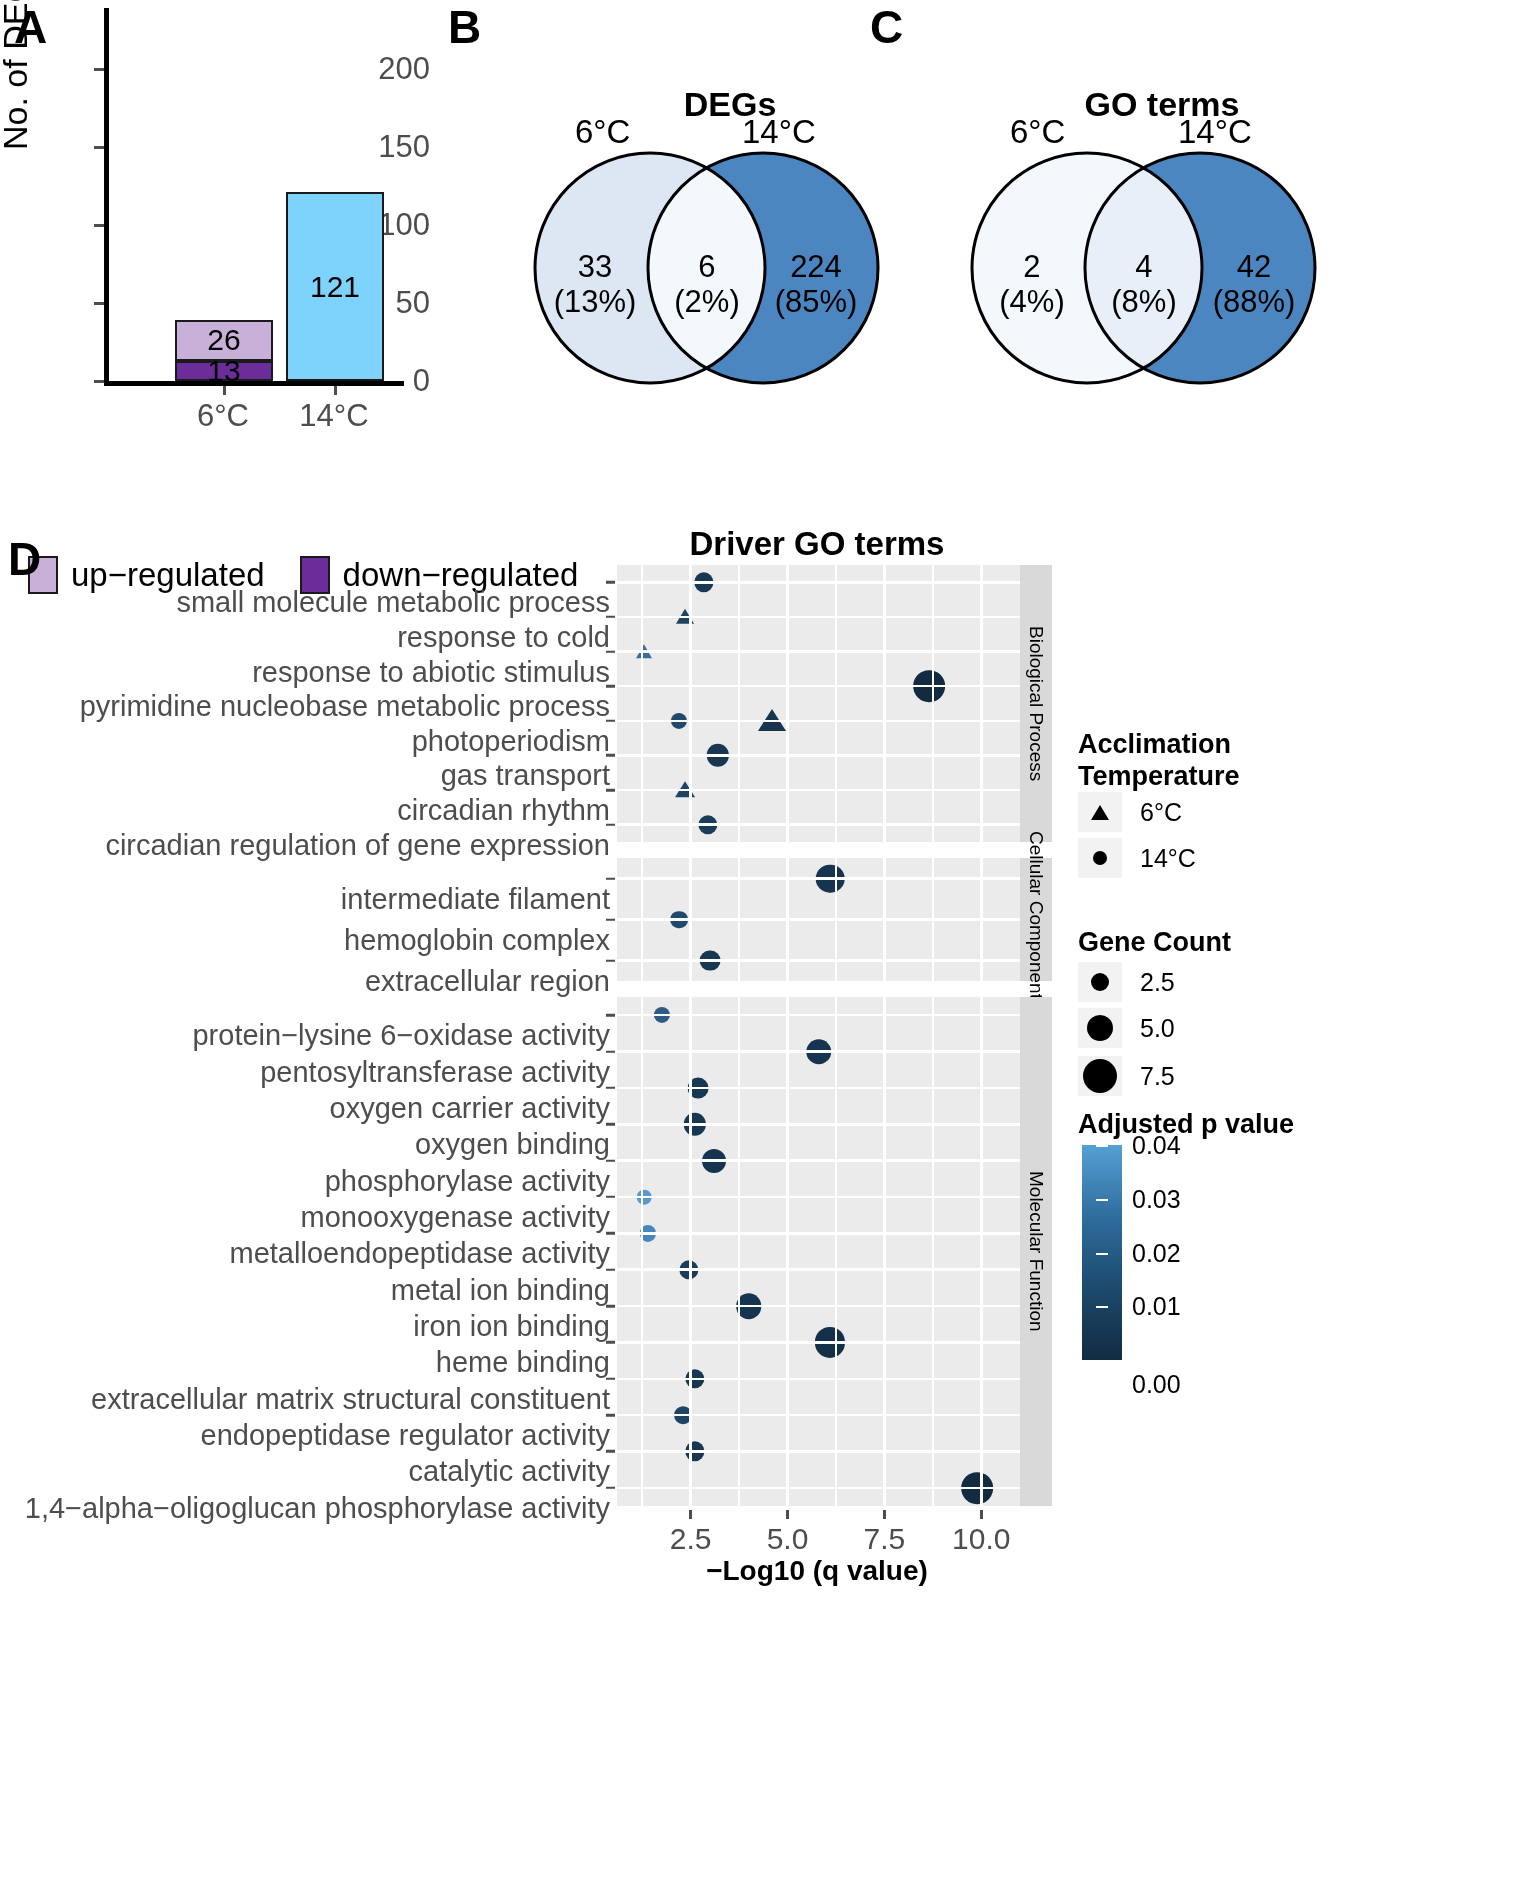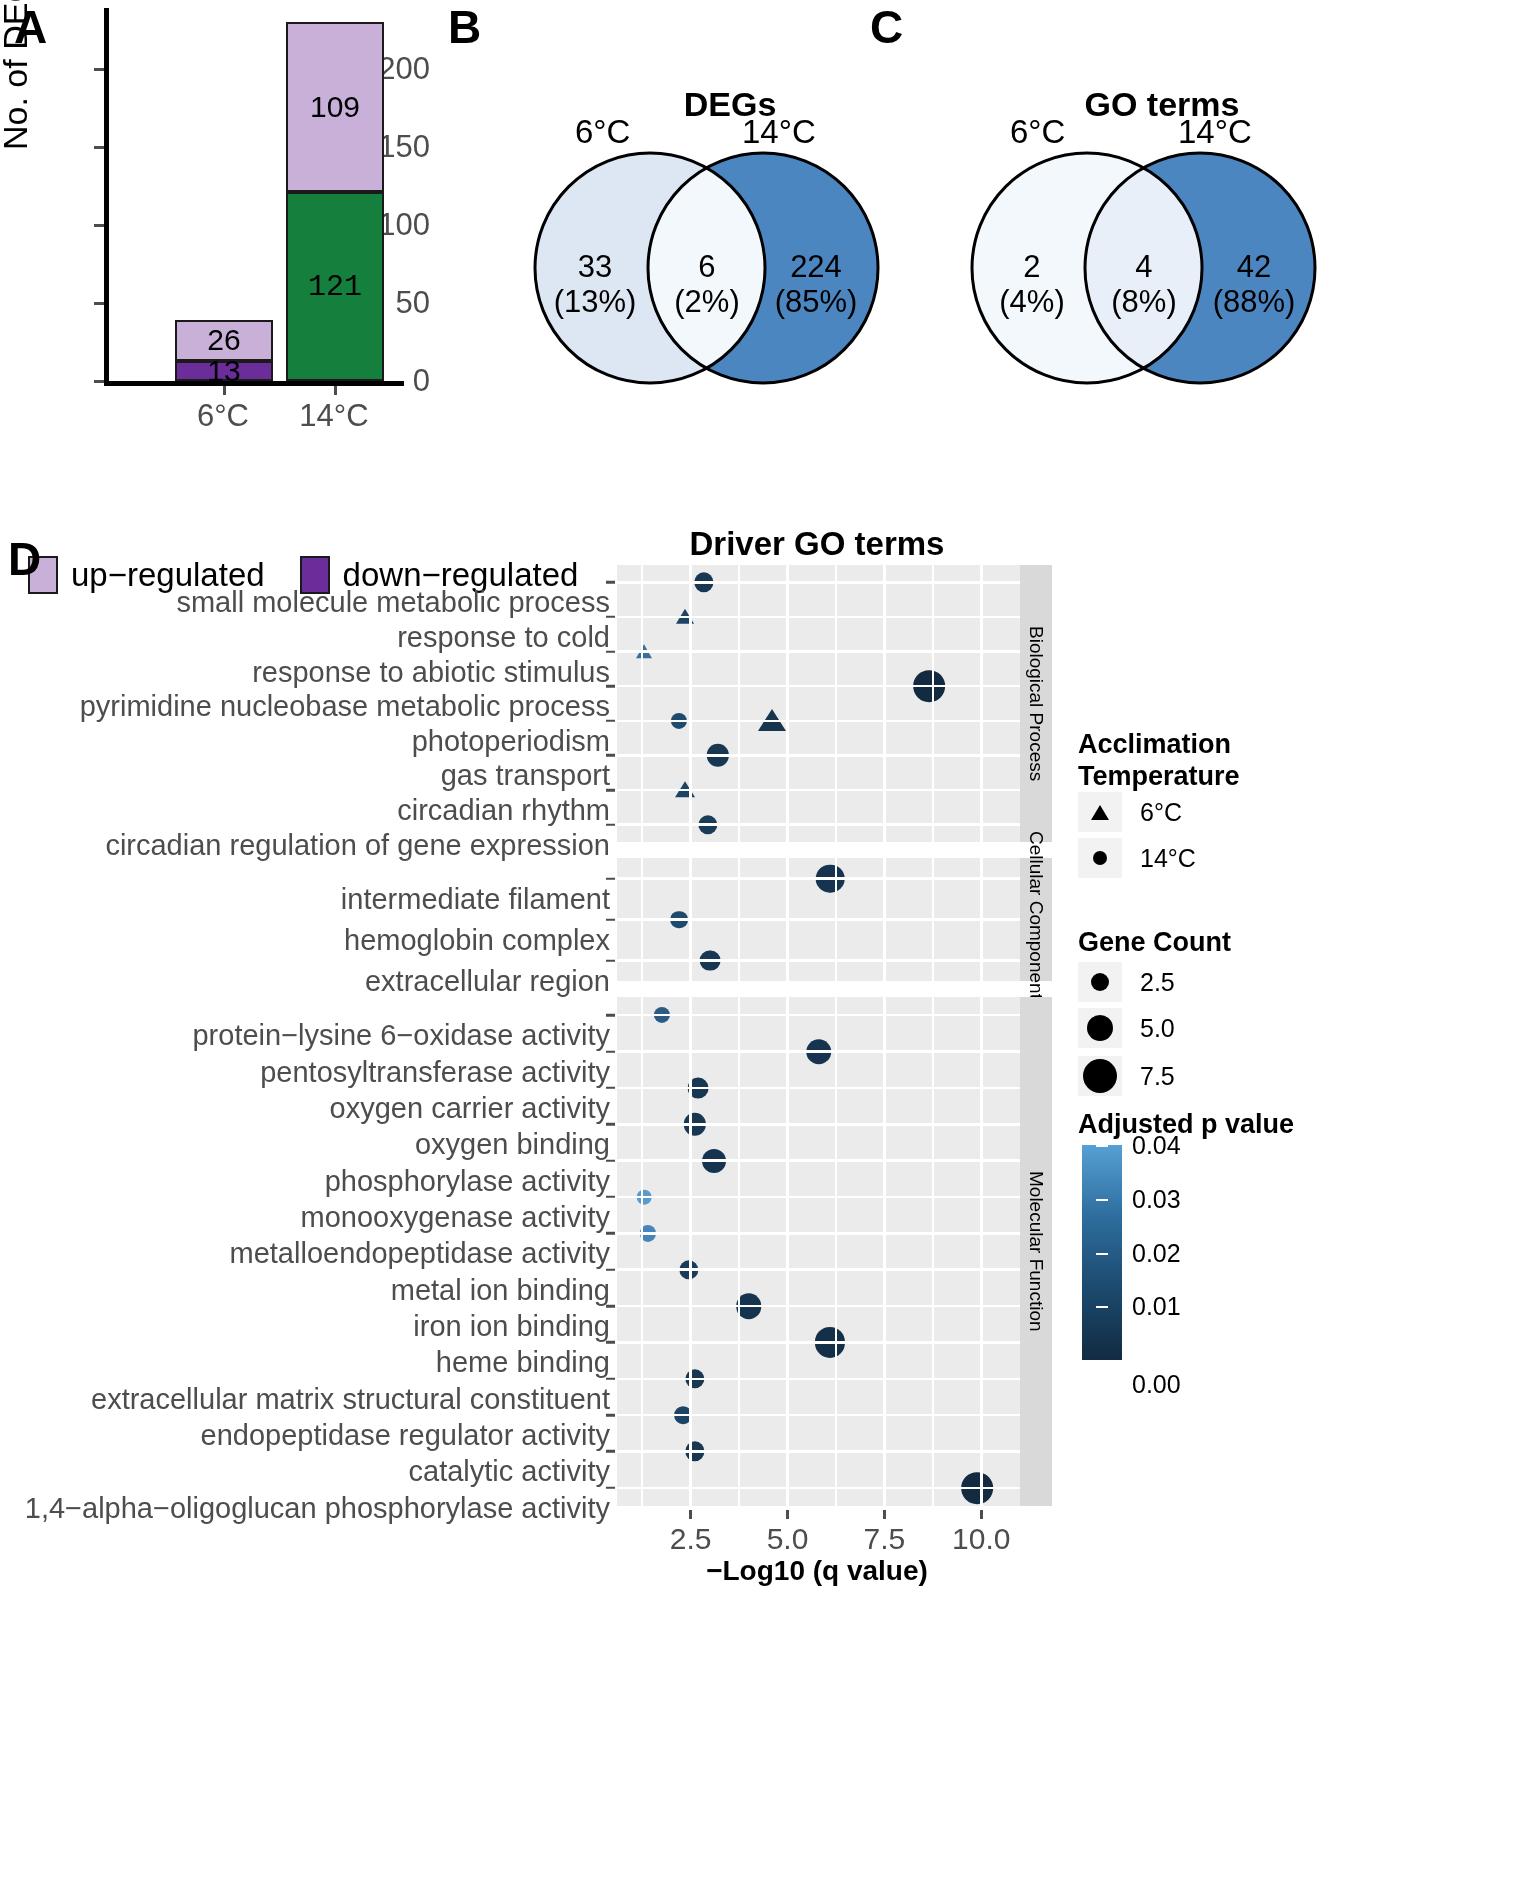--- a/index.html
+++ b/index.html
@@ -81,25 +81,22 @@
   <div class="ytick" style="top:69px;width:94px;">200</div>
   <div class="ytickline" style="top:68px;"></div>
 
   <div class="bar" style="left:175px;top:360.7px;width:98px;height:20.3px;background:#6a2d9a;">
     <div class="blabel">13</div>
   </div>
   <div class="bar" style="left:175px;top:320.1px;width:98px;height:40.6px;background:#c8b0d8;">
     <div class="blabel">26</div>
   </div>
 
-  <div class="bar" style="left:286px;top:192.2px;width:98px;height:188.8px;background:#15803d;font-family:Liberation Mono, monospace;">
+  <div class="bar" style="left:286px;top:192.2px;width:98px;height:188.8px;background:#7dd3fc;">
     <div class="blabel">121</div>
-  </div>
-  <div class="bar" style="left:286px;top:22.2px;width:98px;height:170px;background:#c8b0d8;">
-    <div class="blabel">109</div>
   </div>
 
   <div class="xtickline" style="left:223px;"></div>
   <div class="xtickline" style="left:334px;"></div>
   <div class="xtick" style="left:223px;top:398px;">6°C</div>
   <div class="xtick" style="left:334px;top:398px;">14°C</div>
 </div>
 
 <div id="legendA">
   <div class="swatch" style="background:#c8b0d8;"></div>

